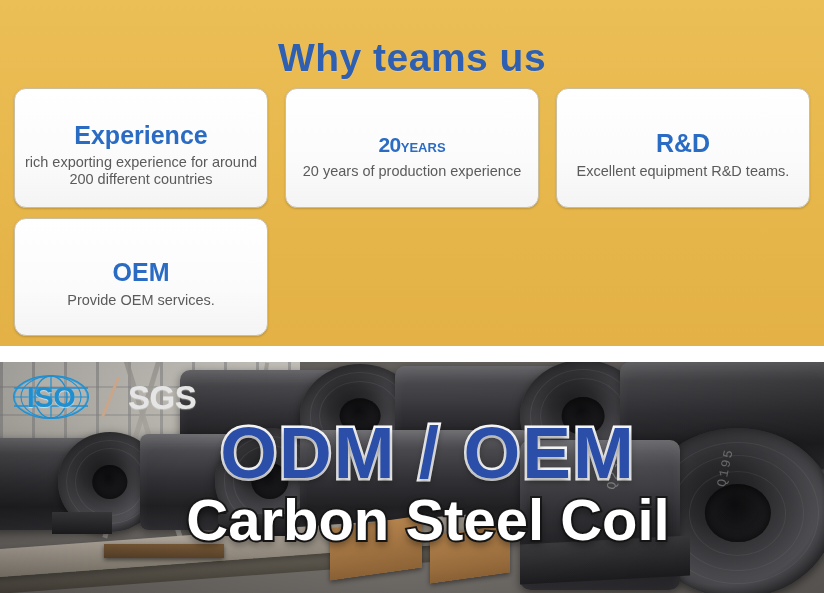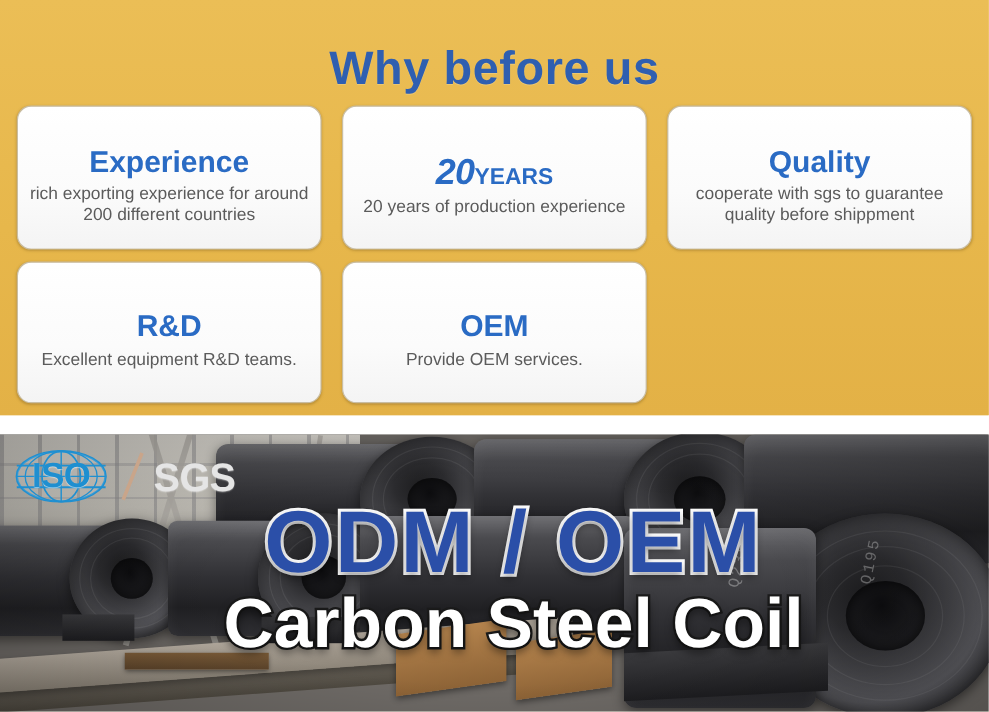--- a/index.html
+++ b/index.html
@@ -71,26 +71,25 @@
   }
   .card-heading {
     color: #2a6bc4;
     font-weight: bold;
     font-size: 25px;
     line-height: 1.1;
     margin-bottom: 5px;
     white-space: nowrap;
   }
   .card-heading .big-num {
-    font-size: 30px;
+    font-size: 21px;
     letter-spacing: -0.5px;
-    font-style: italic;
   }
   .card-heading .small-unit {
-    font-size: 19px;
+    font-size: 13px;
     letter-spacing: 0px;
   }
   .card-desc {
     color: #5b5b5b;
     font-size: 14.5px;
     line-height: 1.18;
     font-weight: normal;
   }
 
   
@@ -324,41 +323,37 @@
     white-space: nowrap;
   }
 </style>
 </head>
 <body>
 
 <div class="page">
 
   <section class="why-panel">
 
-    <h1 class="why-title">Why before us</h1>
+    <h1 class="why-title">Why teams us</h1>
 
     <div class="card-grid">
 
       <div class="card">
         <div class="card-heading">Experience</div>
         <div class="card-desc">rich exporting experience for around 200 different countries</div>
       </div>
 
       <div class="card">
         <div class="card-heading">
           <span class="big-num">20</span><span class="small-unit">YEARS</span>
         </div>
         <div class="card-desc">20 years of production experience</div>
       </div>
 
 
-      <div class="card">
-        <div class="card-heading">Quality</div>
-        <div class="card-desc">cooperate with sgs to guarantee quality before shippment</div>
-      </div>
 
       <div class="card">
         <div class="card-heading">R&amp;D</div>
         <div class="card-desc">Excellent equipment R&amp;D teams.</div>
       </div>
 
       <div class="card">
         <div class="card-heading">OEM</div>
         <div class="card-desc">Provide OEM services.</div>
       </div>

